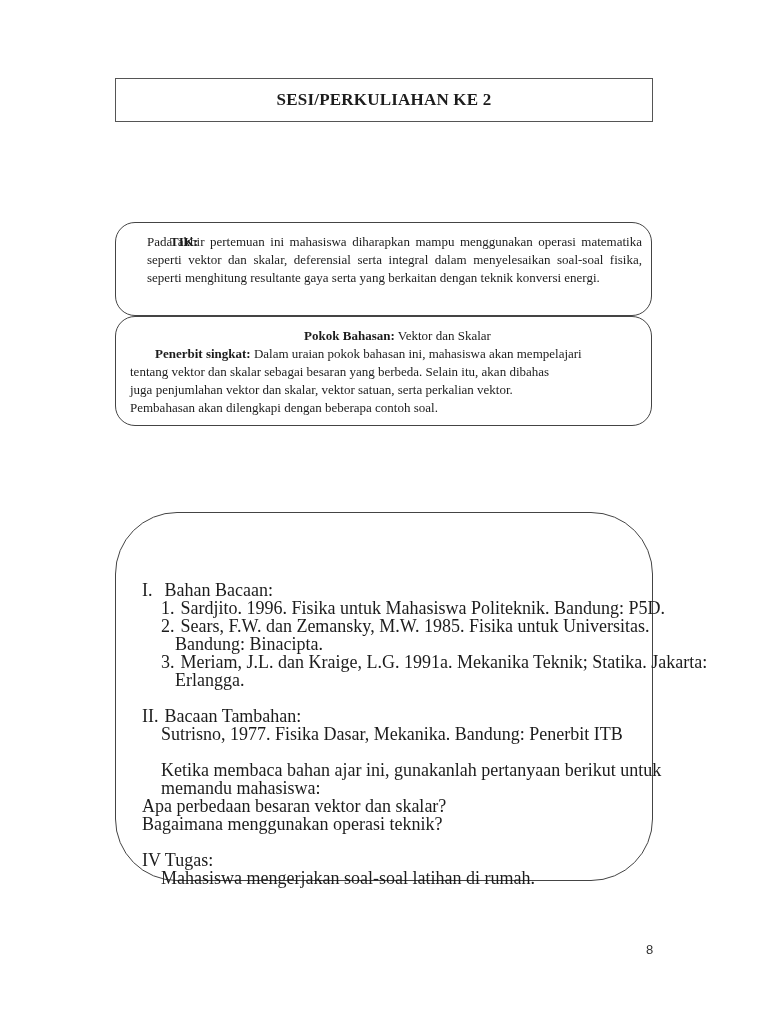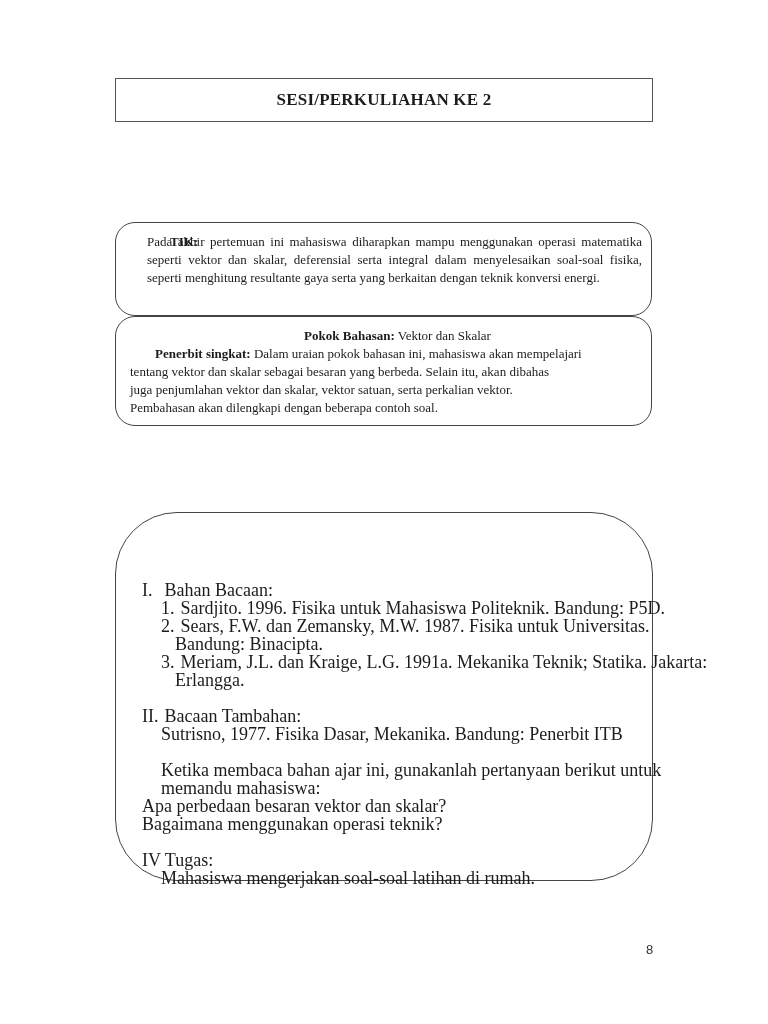--- a/index.html
+++ b/index.html
@@ -66,21 +66,21 @@
     <div class="line">
       <span class="rn">I.</span>
       <span>Bahan Bacaan:</span>
     </div>
     <div class="line ind1">
       <span class="num">1.</span>
       <span>Sardjito. 1996. Fisika untuk Mahasiswa Politeknik. Bandung: P5D.</span>
     </div>
     <div class="line ind1">
       <span class="num">2.</span>
-      <span>Sears, F.W. dan Zemansky, M.W. 1987. Fisika untuk Universitas.</span>
+      <span>Sears, F.W. dan Zemansky, M.W. 1985. Fisika untuk Universitas.</span>
     </div>
     <div class="line ind3">Bandung: Binacipta.</div>
     <div class="line ind1">
       <span class="num">3.</span>
       <span>Meriam, J.L. dan Kraige, L.G. 1991a. Mekanika Teknik; Statika. Jakarta:</span>
     </div>
     <div class="line ind3">Erlangga.</div>
 
     <div class="gap"></div>
 

